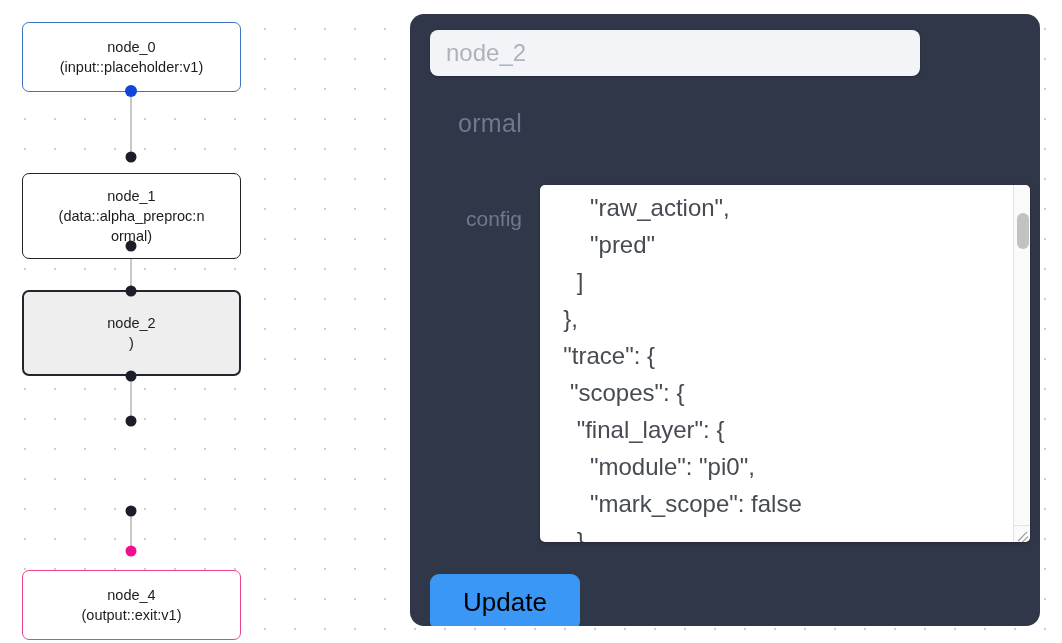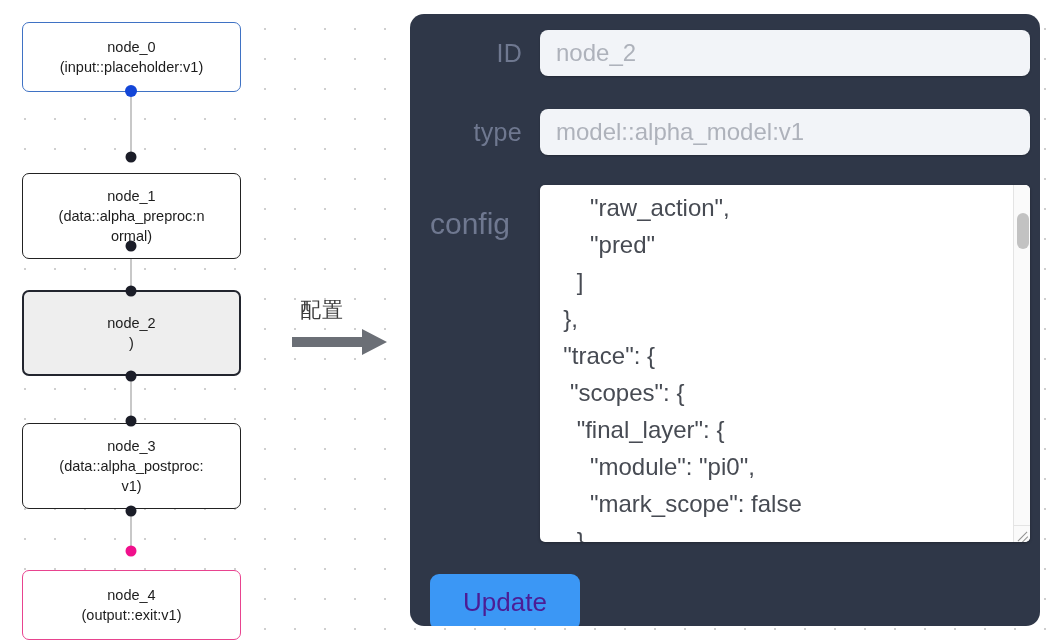--- a/index.html
+++ b/index.html
@@ -121,24 +121,24 @@
   #row-type { left: 20px; top: 95px; }
 
   #row-config {
     position: absolute;
     left: 20px; top: 171px;
     display: flex;
     align-items: flex-start;
   }
   #config-label {
     width: 110px;
-    text-align: left;
+    text-align: right;
     padding-right: 18px;
     color: #6f7890;
-    font-size: 30px;
+    font-size: 21px;
     padding-top: 22px;
   }
   .textarea-wrap {
     position: relative;
     width: 490px;
     height: 357px;
     background: #ffffff;
     border-radius: 5px;
     box-shadow: 0 1px 3px rgba(0,0,0,.3);
     overflow: hidden;
@@ -191,21 +191,21 @@
   }
   .resize-grip:before { width: 13px; right: 1px; bottom: 5px; }
   .resize-grip:after  { width: 8px;  right: 1px; bottom: 2px; }
 
   #update-button {
     position: absolute;
     left: 20px; top: 560px;
     min-width: 150px;
     height: 56px;
     background: #3b97f5;
-    color: #4c1d95;
+    color: #000000;
     border: none;
     border-radius: 9px;
     font-size: 26px;
     font-family: "Liberation Sans", sans-serif;
     text-align: center;
     line-height: 50px;
     cursor: pointer;
     padding: 0 22px;
   }
 </style>
@@ -235,52 +235,39 @@
     <div class="port" style="left:131px; top:157px;"></div>
     <div class="port" style="left:131px; top:246px;"></div>
 
     <div class="node is-selected" style="left:22px; top:290px; width:219px; height:86px;">
       <span class="nl">node_2</span>
       <span class="nl">)</span>
     </div>
     <div class="port" style="left:131px; top:291px;"></div>
     <div class="port" style="left:131px; top:376px;"></div>
 
-    <div class="node" style="left:22px; top:423px; width:219px; height:86px;">
-      <span class="nl">node_3</span>
-      <span class="nl">(data::alpha_postproc:</span>
-      <span class="nl">v1)</span>
-    </div>
     <div class="port" style="left:131px; top:421px;"></div>
     <div class="port" style="left:131px; top:511px;"></div>
 
     <div class="node is-output" style="left:22px; top:552px; width:219px; height:70px;margin-top:18px;">
       <span class="nl">node_4</span>
       <span class="nl">(output::exit:v1)</span>
     </div>
     <div class="port pink" style="left:131px; top:551px;"></div>
   </div>
 
-  <div id="arrow-group">
-    <div id="arrow-caption">配置</div>
-    <svg id="arrow-shape" width="100" height="32" viewBox="0 0 100 32">
-      <path d="M0 11 L70 11 L70 3 L95 16 L70 29 L70 21 L0 21 Z" fill="#6b6f76"></path>
-    </svg>
-  </div>
 
   <div id="panel">
 
     <div class="field-row" id="row-id">
-      <div class="field-label">ID</div>
       <input class="text-input" type="text" value="node_2" style="">
     </div>
 
     <div class="field-row" id="row-type">
-      <div class="field-label">type</div>
-      <input class="text-input" type="text" value="model::alpha_model:v1" style="">
+      <div class="field-label">ormal</div>
     </div>
 
     <div id="row-config">
       <div id="config-label">config</div>
       <div class="textarea-wrap">
         <textarea id="config-text" spellcheck="false" style="">      "raw_action",
       "pred"
     ]
   },
   "trace": {

